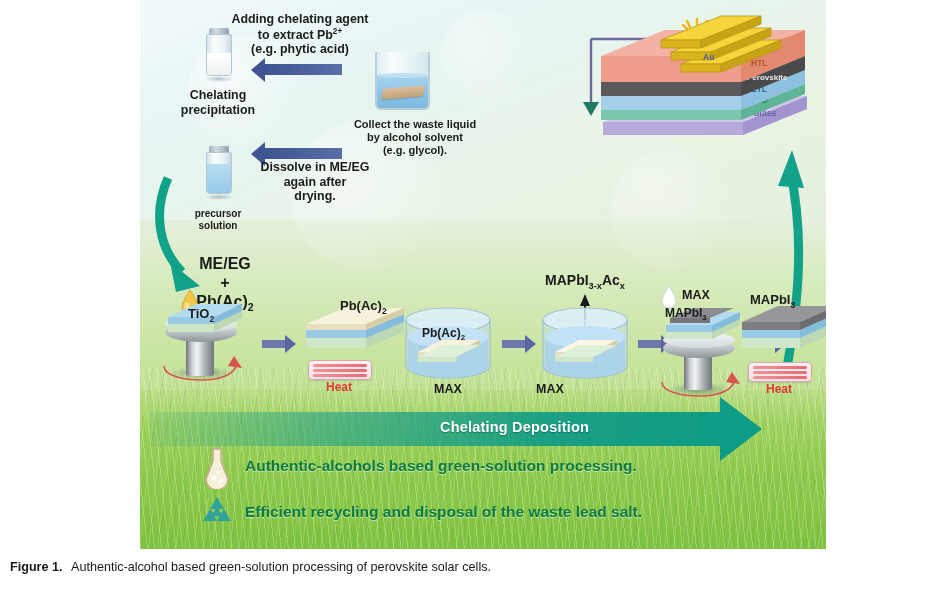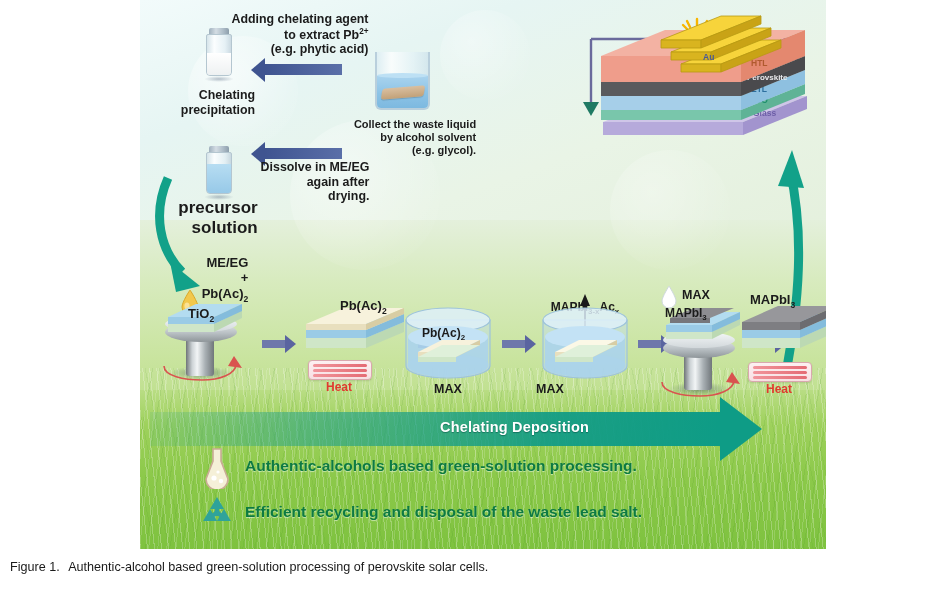--- a/index.html
+++ b/index.html
@@ -15,21 +15,21 @@
   .bg-grass{position:absolute;left:0;bottom:0;width:100%;height:29%;
      background:linear-gradient(180deg,#b9dd84 0%,#9ed15c 22%,#8cc94a 55%,#7ec23f 100%);}
   .grass-tex{position:absolute;left:0;bottom:0;width:100%;height:33%;opacity:.55;
      background:
       repeating-linear-gradient(84deg, rgba(255,255,255,.45) 0 1px, rgba(255,255,255,0) 1px 7px),
       repeating-linear-gradient(96deg, rgba(255,255,255,.30) 0 1px, rgba(255,255,255,0) 1px 9px),
       repeating-linear-gradient(100deg, rgba(60,140,30,.20) 0 1px, rgba(255,255,255,0) 1px 12px),
       repeating-linear-gradient(78deg, rgba(60,140,30,.16) 0 1px, rgba(255,255,255,0) 1px 14px);}
   .bokeh{position:absolute;border-radius:50%;background:radial-gradient(circle at 35% 35%,rgba(255,255,255,.62),rgba(255,255,255,.08) 70%,rgba(255,255,255,0));}
 
-  .txt{position:absolute;font-weight:bold;color:#1b1b1b;line-height:1.18;text-align:right;white-space:nowrap;}
+  .txt{position:absolute;font-weight:bold;color:#1b1b1b;line-height:1.18;text-align:center;white-space:nowrap;}
   .sub{font-size:.66em;vertical-align:sub;}
   .sup{font-size:.66em;vertical-align:super;}
 
   
   .vial{position:absolute;}
   .vial .cap{position:absolute;left:6px;top:0;width:20px;height:7px;border-radius:2px 2px 1px 1px;
      background:linear-gradient(90deg,#9fb0bd,#d4dde4 35%,#aebdc8 70%,#8d9eac);}
   .vial .body{position:absolute;left:3px;top:6px;width:26px;height:42px;border-radius:2px 2px 4px 4px;
      background:linear-gradient(90deg,rgba(210,225,232,.85),rgba(252,254,255,.95) 30%,rgba(226,238,244,.8) 75%,rgba(196,212,222,.85));
      border:1px solid #b4c6d0;box-sizing:border-box;overflow:hidden;}
@@ -89,21 +89,21 @@
      background:linear-gradient(90deg,#f1959b,#e46b74);display:block;}
   .heat-lbl{position:absolute;color:#e03a2f;font-weight:bold;font-size:12px;text-align:center;}
 
   
   .bullet{position:absolute;color:#0d7a42;font-weight:bold;font-size:15.5px;white-space:nowrap;
      text-shadow:0 1px 1px rgba(255,255,255,.55);}
 
   
   .caption{position:absolute;left:10px;top:560px;width:930px;font-size:12.6px;color:#1a1a1a;
      font-family:"Liberation Sans",sans-serif;}
-  .caption b{font-weight:normal;}
+  .caption b{font-weight:bold;}
 </style>
 </head>
 <body>
 
 <div class="figure-wrap">
 
   <div class="bg-sky"></div>
   <div class="bg-mid"></div>
   <div class="bg-grass"></div>
   <div class="grass-tex"></div>
@@ -164,21 +164,21 @@
     </div>
     <div class="shadow"></div>
   </div>
 
   <div class="txt" style="left:175px;top:160px;transform:translateX(-50%);font-size:12.4px;">
     <div>Dissolve in ME/EG</div>
     <div>again after</div>
     <div>drying.</div>
   </div>
 
-  <div class="txt" style="left:78px;top:198px;transform:translateX(-50%);font-size:17px;">
+  <div class="txt" style="left:78px;top:208px;transform:translateX(-50%);font-size:10px;">
     <div>precursor</div>
     <div>solution</div>
   </div>
 
   <svg class="device" style="left:435px;top:4px;width:250px;height:160px;" viewBox="0 0 250 160">
 
     <path d="M16,35 L16,100" stroke="#6a6a9c" stroke-width="2.4" fill="none"></path>
     <path d="M16,35 L96,35" stroke="#6a6a9c" stroke-width="2.4" fill="none"></path>
     <path d="M148,35 L222,35 L222,60" stroke="#6a6a9c" stroke-width="2.4" fill="none"></path>
     <polygon points="8,98 24,98 16,112" fill="#1f7a63"></polygon>
@@ -249,21 +249,21 @@
       </g>
       <g>
         <polygon points="86,36 126,36 186,12 146,12" fill="#f7d43b" stroke="#b89a12" stroke-width="0.8"></polygon>
         <polygon points="86,36 86,44 126,44 126,36" fill="#d9b41f" stroke="#b89a12" stroke-width="0.8"></polygon>
         <polygon points="126,44 186,20 186,12 126,36" fill="#c9a316" stroke="#b89a12" stroke-width="0.8"></polygon>
       </g>
       <text x="128" y="56" font-family="Liberation Sans, sans-serif" font-size="8.5" font-weight="bold" fill="#4a5a96">Au</text>
     </g>
   </svg>
 
-  <div class="txt" style="left:85px;top:255px;transform:translateX(-50%);font-size:13px;">
+  <div class="txt" style="left:85px;top:255px;transform:translateX(-50%);font-size:16px;">
     <div>ME/EG</div>
     <div>+</div>
     <div><span>Pb(Ac)</span><span class="sub">2</span></div>
   </div>
 
   <svg style="position:absolute;left:40px;top:288px;width:20px;height:28px;" viewBox="0 0 20 28">
     <path d="M10,2 C10,2 18,14 18,19 A8,8 0 0 1 2,19 C2,14 10,2 10,2 Z" fill="#f2c84b" stroke="#d9a82a" stroke-width="1"></path>
     <ellipse cx="7" cy="18" rx="2.6" ry="3.6" fill="#fbe9a8" opacity=".8"></ellipse>
   </svg>
 
@@ -328,21 +328,21 @@
     <polygon points="20,53 58,53 82,41 44,41" fill="#dff0da"></polygon>
     <polygon points="20,53 20,58 58,58 58,53" fill="#cfe6c8"></polygon>
   </svg>
   <div class="txt" style="left:282px;top:326px;font-size:12px;">
     <span>Pb(Ac)</span><span class="sub">2</span>
   </div>
   <div class="txt" style="left:308px;top:382px;transform:translateX(-50%);font-size:12.5px;">MAX</div>
 
   <div class="arr-sm" style="left:362px;top:340px;width:24px;"></div>
 
-  <div class="txt" style="left:445px;top:272px;transform:translateX(-50%);font-size:12px;margin-top:28px;">
+  <div class="txt" style="left:445px;top:272px;transform:translateX(-50%);font-size:14px;">
     <span>MAPbI</span><span class="sub">3-x</span><span>Ac</span><span class="sub">x</span>
   </div>
   <svg style="position:absolute;left:395px;top:292px;width:100px;height:90px;" viewBox="0 0 100 90">
     <line x1="50" y1="56" x2="50" y2="10" stroke="#1a1a1a" stroke-width="2"></line>
     <polygon points="50,2 45,14 55,14" fill="#1a1a1a"></polygon>
     <ellipse cx="50" cy="74" rx="42" ry="12" fill="#a9cfe8" opacity=".55"></ellipse>
     <path d="M8,28 L8,74 A42,12 0 0 0 92,74 L92,28 Z" fill="rgba(190,220,240,.45)" stroke="#9dc3db" stroke-width="1.2"></path>
     <ellipse cx="50" cy="28" rx="42" ry="12" fill="rgba(222,240,250,.85)" stroke="#9dc3db" stroke-width="1.2"></ellipse>
     <path d="M10,45 L10,74 A40,11 0 0 0 90,74 L90,45 Z" fill="#a9d2ec" opacity=".85"></path>
     <ellipse cx="50" cy="45" rx="40" ry="11" fill="#c3e2f5"></ellipse>

